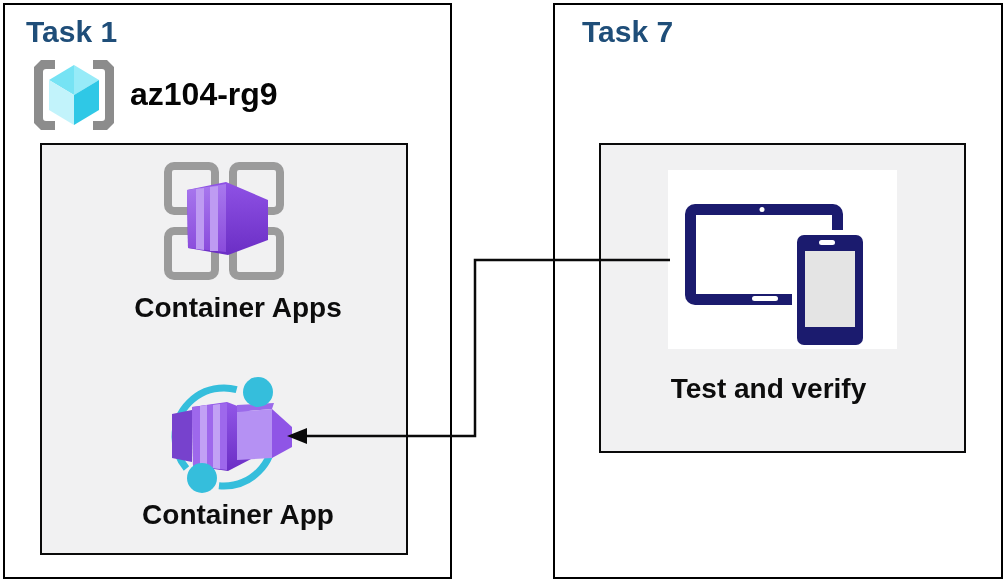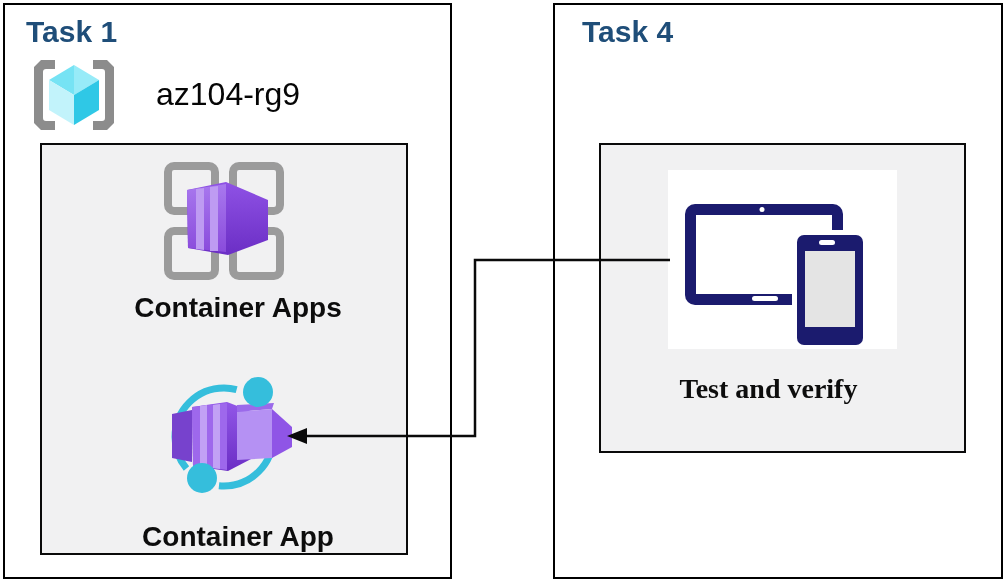--- a/index.html
+++ b/index.html
@@ -29,34 +29,34 @@
   .panel {
     position:absolute;
     background:#F1F1F2;
     border:2px solid #0a0a0a;
   }
   #task1-panel { left:40px; top:143px; width:368px; height:412px; }
   #task2-panel { left:599px; top:143px; width:367px; height:310px; }
   #rg-icon { position:absolute; left:28px; top:56px; width:92px; height:78px; }
   #rg-name {
     position:absolute; left:130px; top:76px;
-    font-size:32px; font-weight:400; color:#050505; white-space:nowrap;margin-left:26px;
+    font-size:32px; font-weight:700; color:#050505; white-space:nowrap;
   }
   .diagram-label {
     position:absolute;
     width:396px;
     text-align:center;
     font-size:28px;
     font-weight:700;
     color:#0d0d0d;
     line-height:35px;
   }
   #env-label { left:40px; top:290px; }
-  #app-label { left:40px; top:497px;margin-top:22px; }
-  #verify-label { left:599px; top:371px; width:339px;font-family:Liberation Serif, serif; }
+  #app-label { left:40px; top:497px; }
+  #verify-label { left:599px; top:371px; width:339px; }
   #env-icon { position:absolute; left:160px; top:158px; width:128px; height:126px; }
   #app-icon { position:absolute; left:166px; top:375px; width:126px; height:121px; }
   #icon-backdrop { position:absolute; left:668px; top:170px; width:229px; height:179px; background:#ffffff; }
   #devices-icon { position:absolute; left:0; top:0; width:229px; height:179px; }
   #connector-layer {
     position:absolute; left:0; top:0; width:1006px; height:584px;
     z-index:10; pointer-events:none;
   }
 </style>
 </head>
@@ -118,21 +118,21 @@
   <polygon points="47,30 54,29 54,94 47,93" fill="#C2A1F5"></polygon>
   <polygon points="71,30 108,28 106,34 71,37" fill="#9B6AEA"></polygon>
   <polygon points="106,34 126,52 126,72 106,83" fill="#8F55E6"></polygon>
   <polygon points="71,37 106,34 106,83 71,85" fill="#B591F3"></polygon>
   <circle cx="92" cy="17" r="15" fill="#35BEDC"></circle>
   <circle cx="36" cy="103" r="15" fill="#35BEDC"></circle>
 </svg>
 <div id="app-label" class="diagram-label">Container App</div>
 
 <div id="task2-box" class="task-box"></div>
-<div id="task2-title" class="task-title">Task 4</div>
+<div id="task2-title" class="task-title">Task 7</div>
 <div id="task2-panel" class="panel"></div>
 
 <div id="icon-backdrop">
   <svg id="devices-icon" viewBox="0 0 229 179">
     <rect x="17" y="34" width="158" height="101" rx="10" fill="#1B1B6E"></rect>
     <rect x="28" y="45" width="136" height="79" fill="#ffffff"></rect>
     <circle cx="94" cy="39.5" r="2.5" fill="#ffffff"></circle>
     <rect x="84" y="126" width="26" height="5" rx="2.5" fill="#ffffff"></rect>
     <rect x="124" y="60" width="76" height="119" rx="10" fill="#ffffff"></rect>
     <rect x="129" y="65" width="66" height="110" rx="7" fill="#1B1B6E"></rect>

